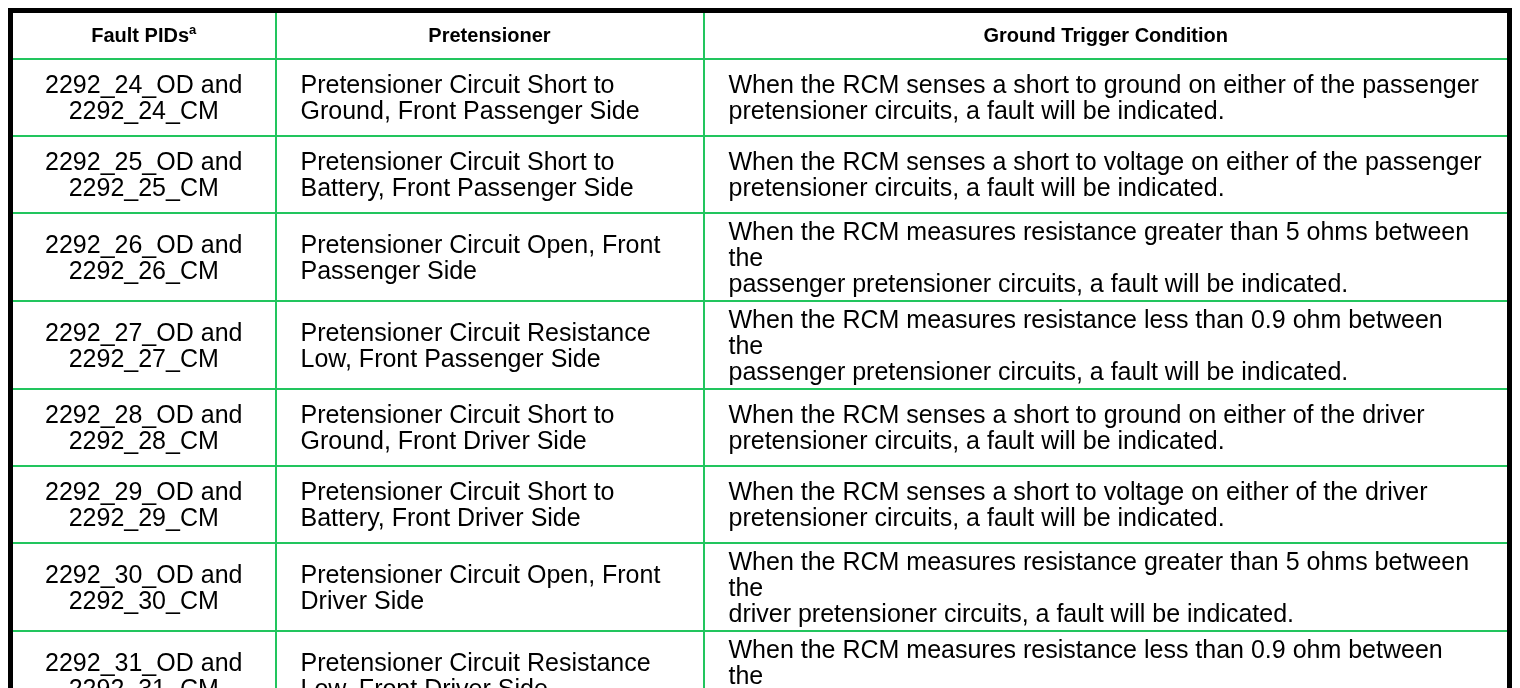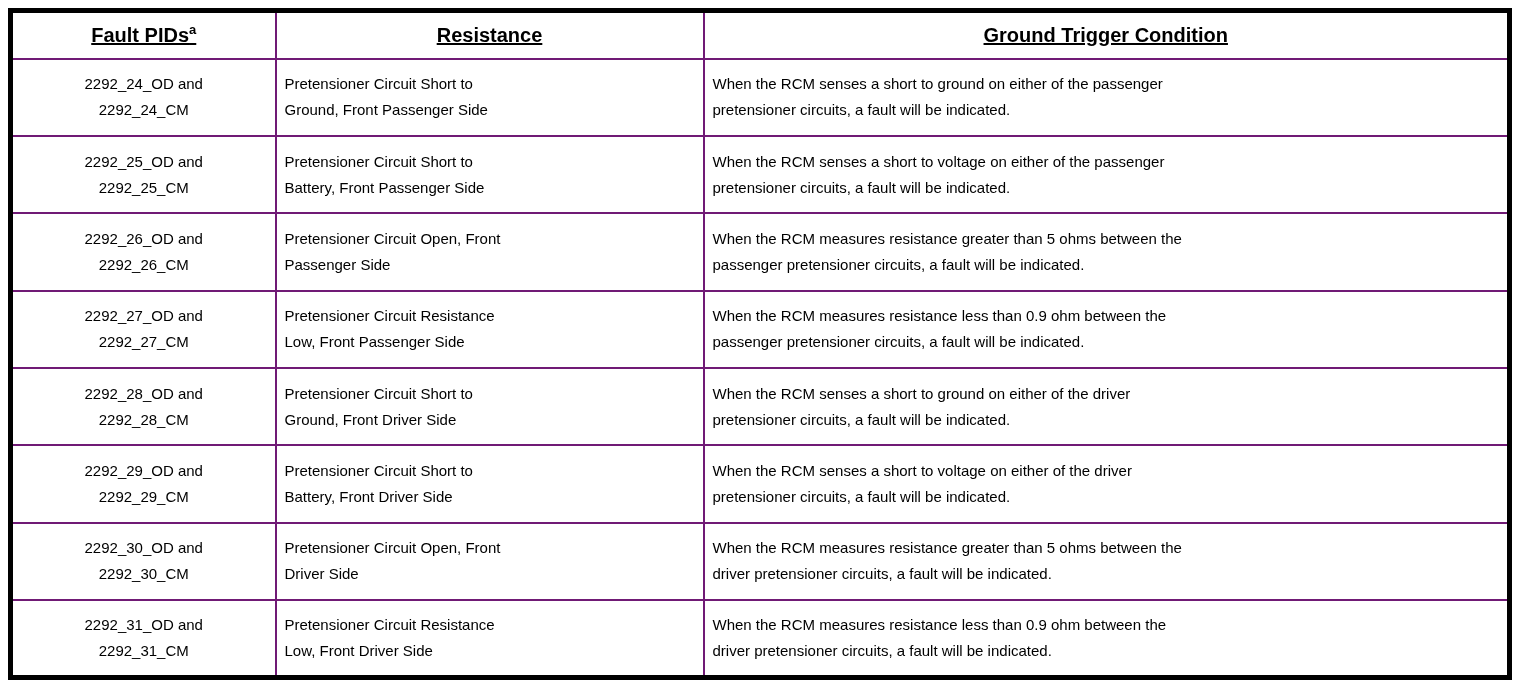--- a/index.html
+++ b/index.html
@@ -23,71 +23,70 @@
   }
   table.fault-table {
     width: 100%;
     height: 100%;
     border-collapse: collapse;
     border: 5px solid #000000;
     table-layout: fixed;
   }
   .fault-table th,
   .fault-table td {
-    border: 2px solid #701a75;
+    border: 2px solid #22c55e;
     vertical-align: middle;
     overflow: hidden;
-    text-decoration: underline;
   }
   .fault-table thead tr { height: 48px; }
   .fault-table tbody tr { height: 77px; }
   .fault-table th {
     font-size: 20px;
     font-weight: bold;
     text-align: center;
     padding: 2px 6px;
   }
   .fault-table th sup {
     font-size: 13px;
     font-weight: bold;
     vertical-align: super;
     line-height: 0;
   }
   .fault-table td {
-    font-size: 15px;
+    font-size: 25px;
     line-height: 26px;
   }
   td.c1 {
     text-align: center;
     padding: 4px 6px;
   }
   td.c2, td.c3 {
     text-align: left;
-    padding: 4px 8px;
+    padding: 4px 24px;
   }
   .ml {
     white-space: pre-line;
     display: inline-block;
   }
   td.c1 .ml { text-align: center; }
 </style>
 </head>
 <body>
 
 <div class="table-wrap">
   <table class="fault-table">
     <colgroup>
       <col style="width:265px">
       <col style="width:428px">
       <col>
     </colgroup>
     <thead>
       <tr>
         <th><span>Fault PIDs</span><sup>a</sup></th>
-        <th><span>Resistance</span></th>
+        <th><span>Pretensioner</span></th>
         <th><span>Ground Trigger Condition</span></th>
       </tr>
     </thead>
     <tbody>
       <tr>
         <td class="c1"><span class="ml">2292_24_OD and
 2292_24_CM</span></td>
         <td class="c2"><span class="ml">Pretensioner Circuit Short to
 Ground, Front Passenger Side</span></td>
         <td class="c3"><span class="ml">When the RCM senses a short to ground on either of the passenger

